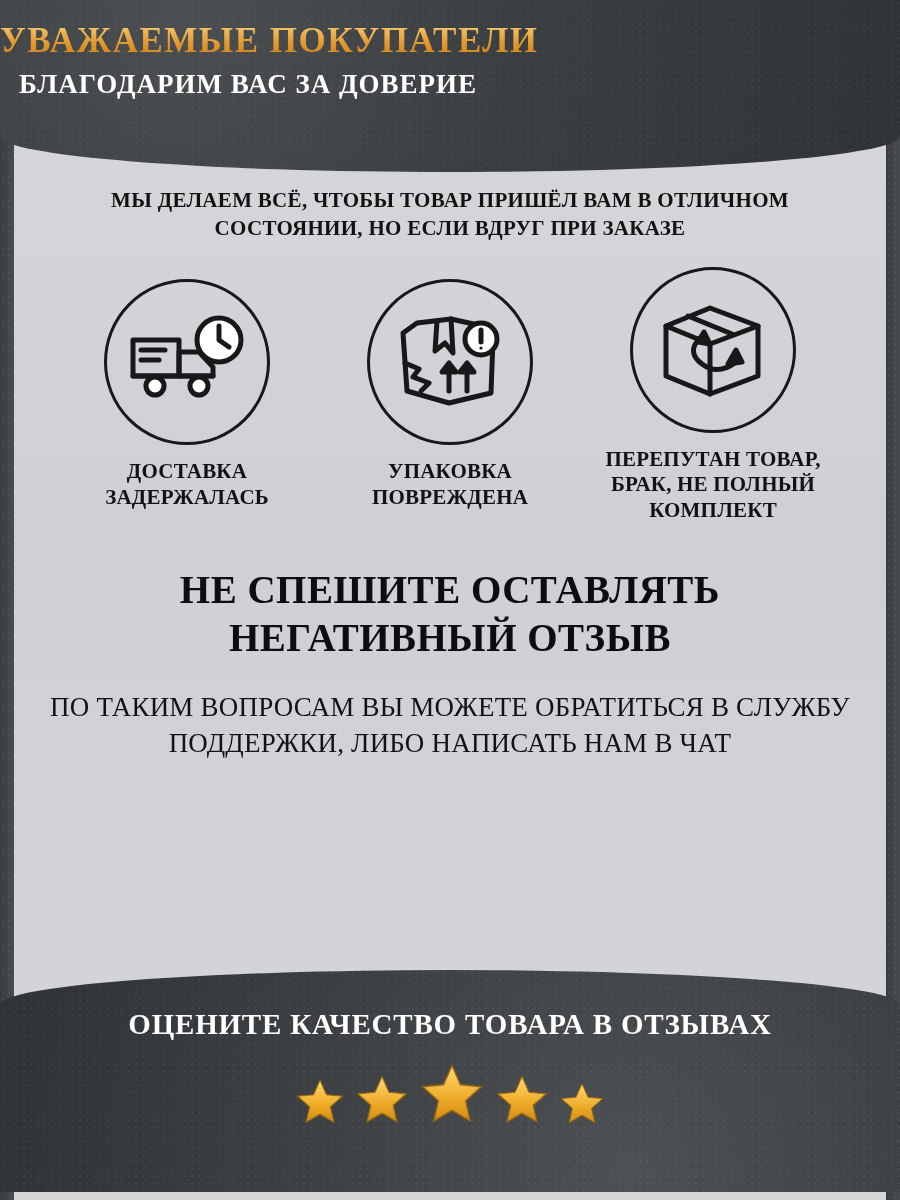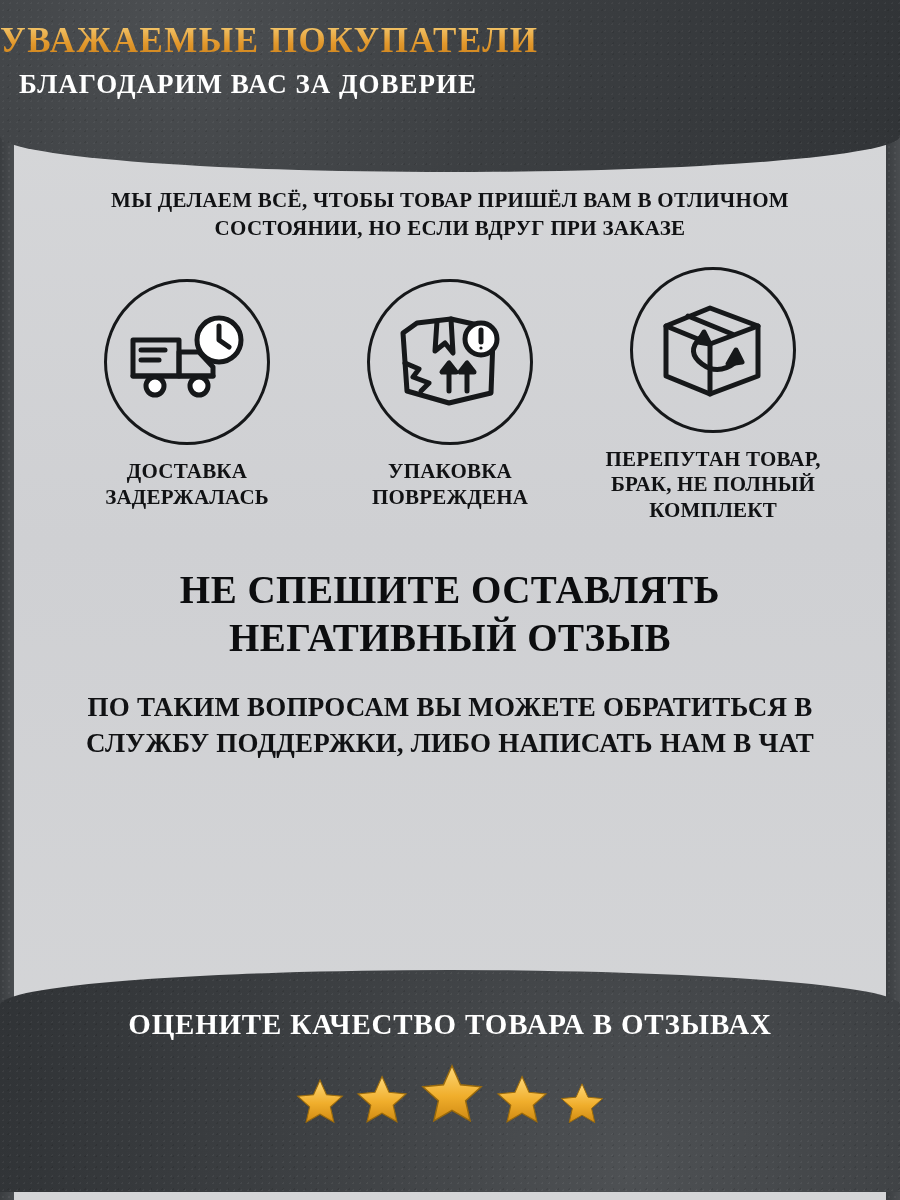--- a/index.html
+++ b/index.html
@@ -147,21 +147,21 @@
     margin-top: 42px;
     font-size: 39px;
     font-weight: bold;
     color: #0c0d0f;
     line-height: 1.25;
     letter-spacing: 0.5px;
   }
   .support {
     margin-top: 26px;
     font-size: 27px;
-    font-weight: bold;
+    font-weight: normal;
     color: #111214;
     line-height: 1.34;
     letter-spacing: 0.2px;
   }
 
   
   .bottom-band {
     position: absolute;
     left: 0;
     bottom: 8px;

